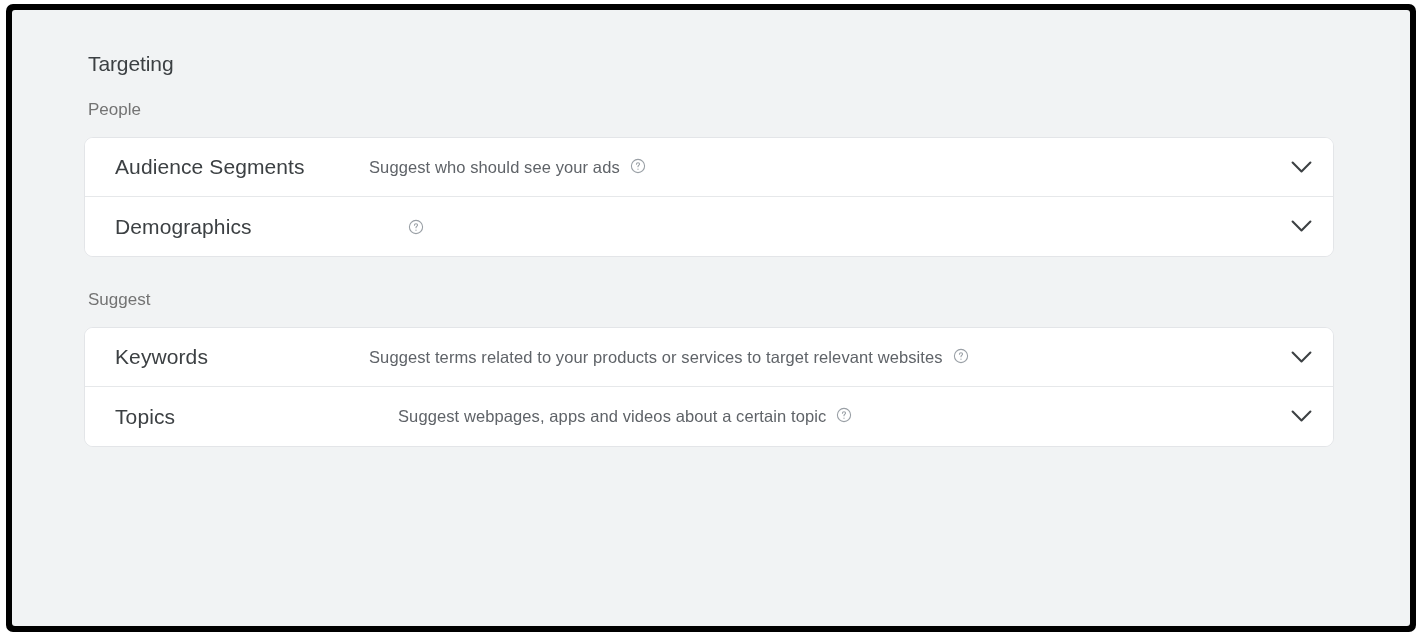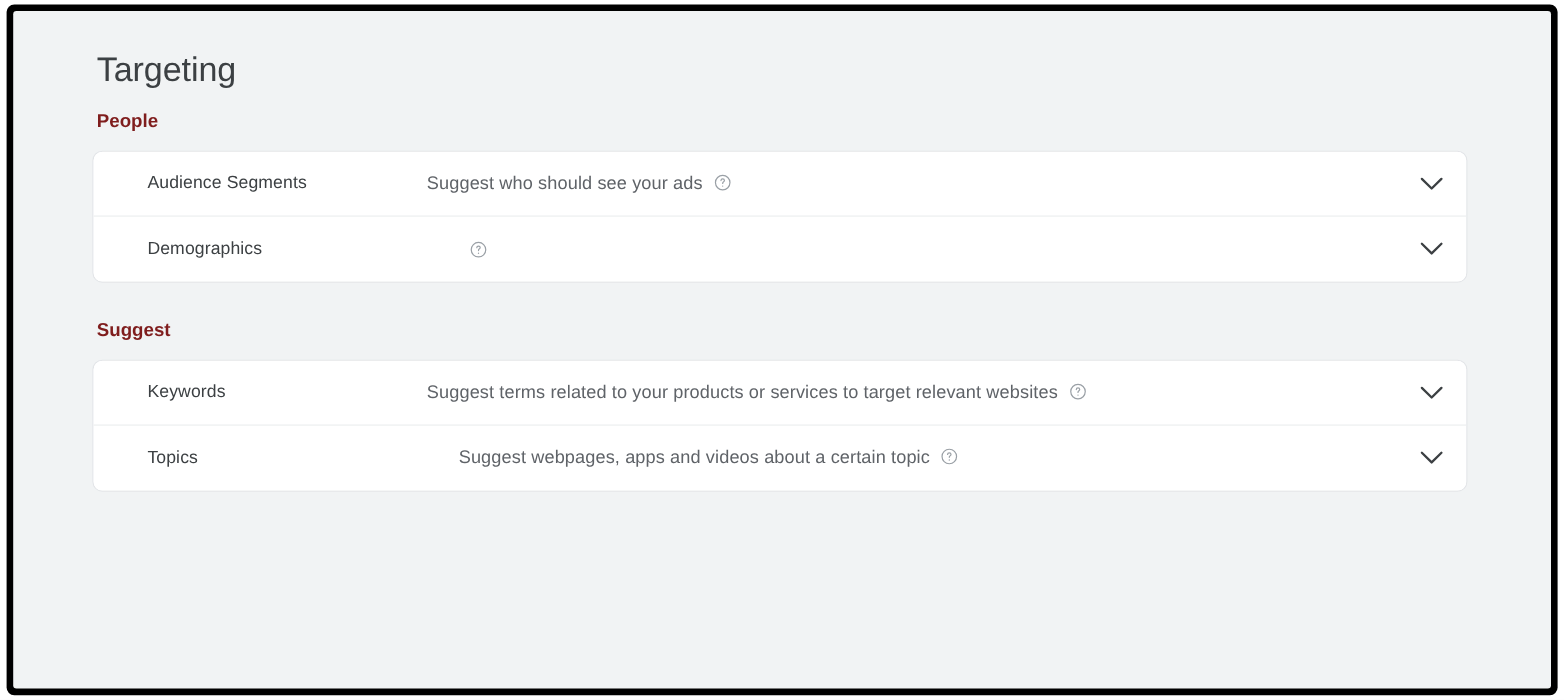--- a/index.html
+++ b/index.html
@@ -37,33 +37,33 @@
     position: relative;
   }
 
   .page {
     position: absolute;
     left: 0; top: 0; right: 0; bottom: 0;
     padding: 28px 0 0 72px;
   }
 
   .page-title {
-    font-size: 31px;
+    font-size: 21px;
     font-weight: 400;
     color: #3c4043;
     letter-spacing: -0.1px;
     margin: 0 0 0 4px;
     line-height: 40px;
     padding-top: 6px;
   }
 
   .section-label {
     font-size: 17px;
-    font-weight: 700;
-    color: #7f1d1d;
+    font-weight: 400;
+    color: #737373;
     margin: 15px 0 0 4px;
     line-height: 22px;
   }
   .section-label.content-label {
     margin-top: 32px;
   }
 
   .card {
     margin-top: 16px;
     width: 1250px;
@@ -79,25 +79,24 @@
     height: 59px;
     padding: 0 0 0 30px;
     border-bottom: 1px solid #e6e8ea;
     background: #ffffff;
     cursor: pointer;
   }
   .row:last-child { border-bottom: none; gap: 29px; }
 
   .row-label {
     flex: 0 0 254px;
-    font-size: 16px;
+    font-size: 21px;
     color: #3c4043;
     letter-spacing: 0.1px;
     white-space: nowrap;
-    margin-left: 19px;
   }
 
   .row-desc-wrap {
     flex: 1 1 auto;
     display: flex;
     align-items: flex-start;
     min-width: 0;
   }
 
   .row-desc {

